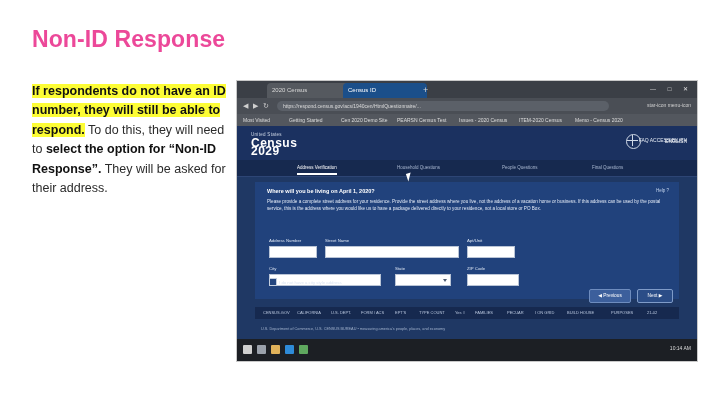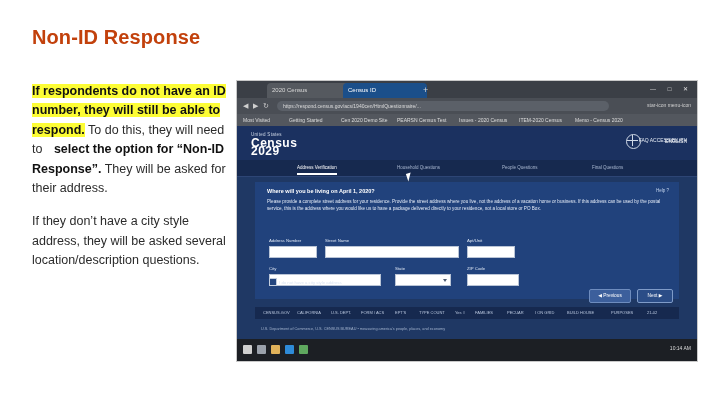--- a/index.html
+++ b/index.html
@@ -16,23 +16,23 @@
   .slide {
     position: relative;
     width: 720px;
     height: 405px;
     background: #ffffff;
   }
   .slide-title {
     position: absolute;
     left: 32px;
     top: 26px;
-    font-size: 20px;
+    font-size: 23px;
     font-weight: bold;
-    color: #c2410c;
+    color: #ec4899;
     letter-spacing: 0.1px;
   }
   .body-col {
     position: absolute;
     left: 32px;
     top: 82px;
     width: 198px;
     font-size: 12.5px;
     line-height: 1.55;
     color: #2b2b2b;
@@ -41,21 +41,20 @@
     margin: 0 0 14px 0;
   }
   .hl {
     background: #fdfd35;
     font-weight: bold;
     color: #111;
   }
   .bold {
     font-weight: bold;
     color: #111;
-    margin-left: 8px;
   }
 
   
   .shot {
     position: absolute;
     left: 236px;
     top: 80px;
     width: 460px;
     height: 280px;
     background: #2f3136;
@@ -356,21 +355,20 @@
 </style>
 </head>
 <body>
 
 <div class="slide">
 
   <div class="slide-title">Non-ID Response</div>
 
   <div class="body-col">
     <p class="para"><span class="hl">If respondents do not have an ID number, they will still be able to respond.</span><span> To do this, they will need to </span><span class="bold">select the option for “Non-ID Response”.</span><span> They will be asked for their address.</span></p>
-    <p class="para">If they don’t have a city style address, they will be asked several location/description questions.</p>
   </div>
 
   <div class="shot">
     <div class="shot-inner">
 
       <div class="tabstrip">
         <div class="tab t1">2020 Census</div>
         <div class="tab t2">Census ID</div>
         <div class="tab-plus">+</div>
         <div class="winbtns">— □ ✕</div>

